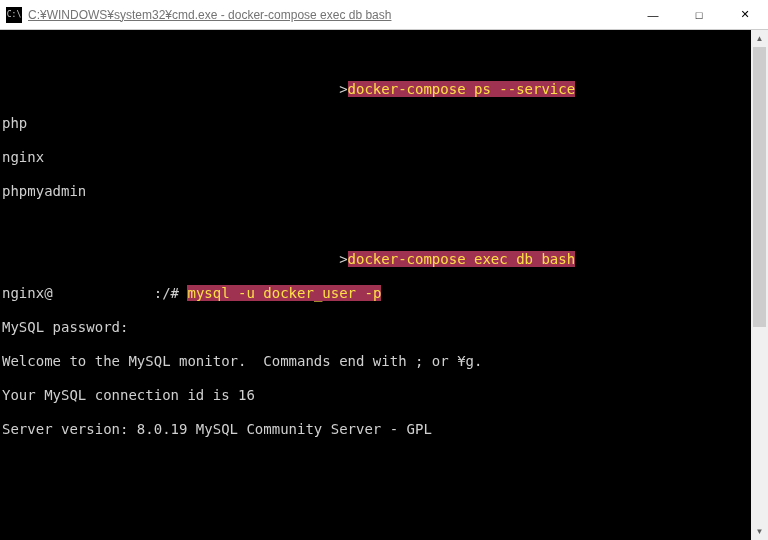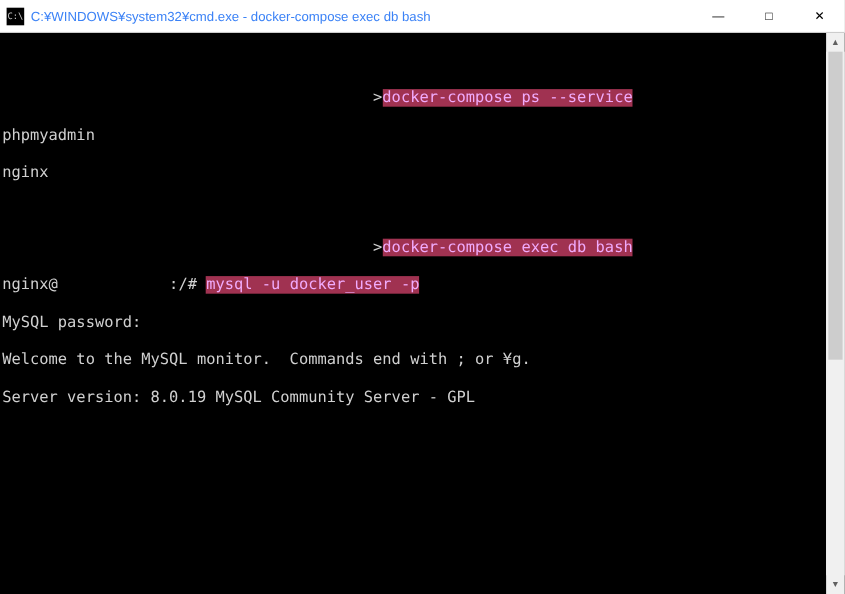--- a/index.html
+++ b/index.html
@@ -25,22 +25,23 @@
       display: inline-flex;
       align-items: center;
       justify-content: center;
       margin-right: 6px;
       font-size: 8px;
       color: #ccc;
       font-family: monospace;
     }
     .titlebar-text {
       font-size: 12px;
-      color: #3b82f6;
+      color: #737373;
       flex: 1;
+      text-decoration: underline;
     }
     .titlebar-controls {
       display: flex;
       height: 100%;
     }
     .titlebar-btn {
       width: 46px;
       height: 100%;
       display: flex;
       align-items: center;
@@ -75,21 +76,21 @@
       background: #f0f0f0;
     }
     .scrollbar-track { height: calc(100% - 34px); margin-top: 17px; background: #f0f0f0; position: relative; }
     .scrollbar-thumb { position: absolute; top: 0; left: 2px; right: 2px; height: 280px; background: #cdcdcd; }
     .scrollbar-arrow { height: 17px; width: 17px; position: absolute; display:flex; align-items:center; justify-content:center; font-size:8px; color:#606060;}
     .scrollbar-arrow.up { top: 0; }
     .scrollbar-arrow.down { bottom: 0; }
     .line { min-height: 17px; }
     .hl {
       background: #a03251;
-      color: #f0abfc;
+      color: #fde047;
     }
     .redact {
       background: #000;
       color: #000;
     }
   </style>
 </head>
 <body>
 
 <div class="titlebar">
@@ -99,27 +100,29 @@
     <div class="titlebar-btn">—</div>
     <div class="titlebar-btn">□</div>
     <div class="titlebar-btn">✕</div>
   </div>
 </div>
 
 <div class="terminal-wrap">
 <div class="terminal">
 <div class="line">&nbsp;</div>
 <div class="line"><span>                                        &gt;</span><span class="hl">docker-compose ps --service</span></div>
+<div class="line">php</div>
+<div class="line">nginx</div>
 <div class="line">phpmyadmin</div>
-<div class="line">nginx</div>
 <div class="line">&nbsp;</div>
 <div class="line"><span>                                        &gt;</span><span class="hl">docker-compose exec db bash</span></div>
 <div class="line"><span>nginx@</span><span class="redact">xxxxxxxxxxxx</span><span>:/# </span><span class="hl">mysql -u docker_user -p</span></div>
 <div class="line">MySQL password:</div>
 <div class="line">Welcome to the MySQL monitor.  Commands end with ; or ¥g.</div>
+<div class="line">Your MySQL connection id is 16</div>
 <div class="line">Server version: 8.0.19 MySQL Community Server - GPL</div>
 <div class="line">&nbsp;</div>
 
 
 
 
 
 
 
 

